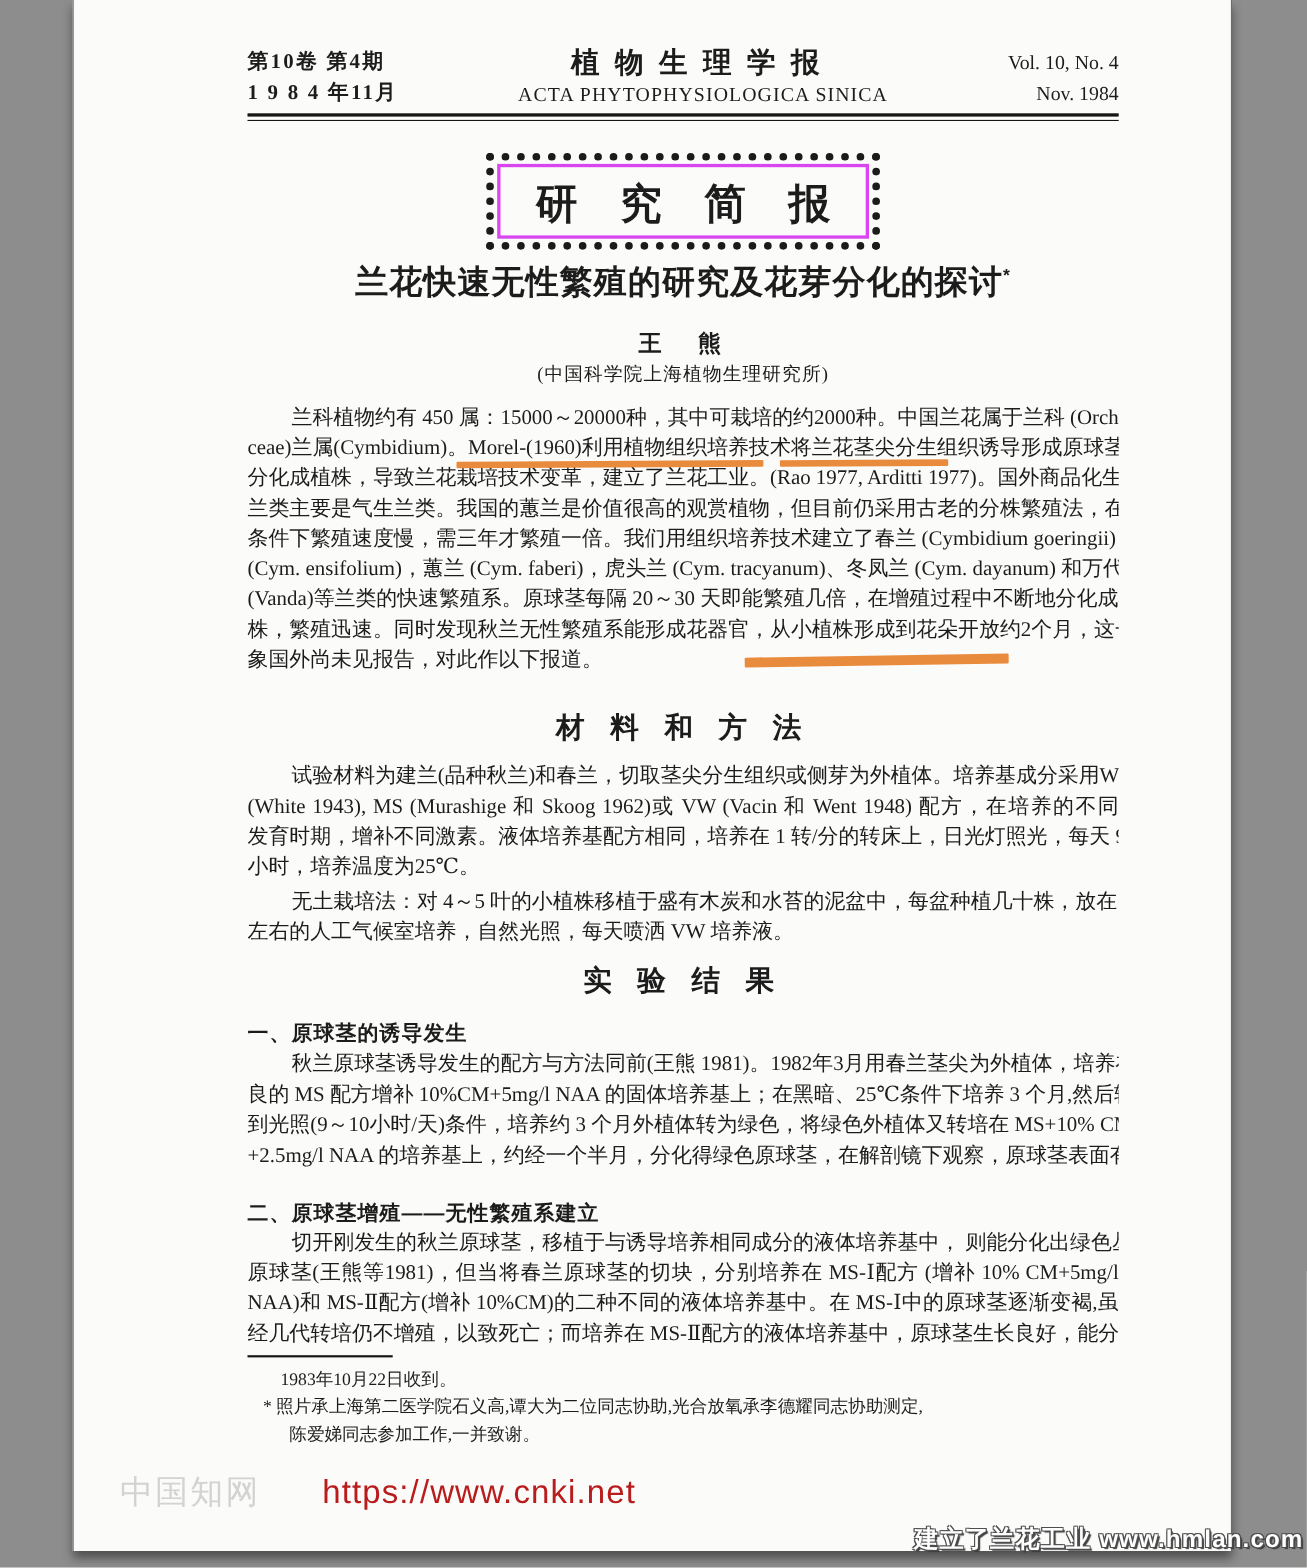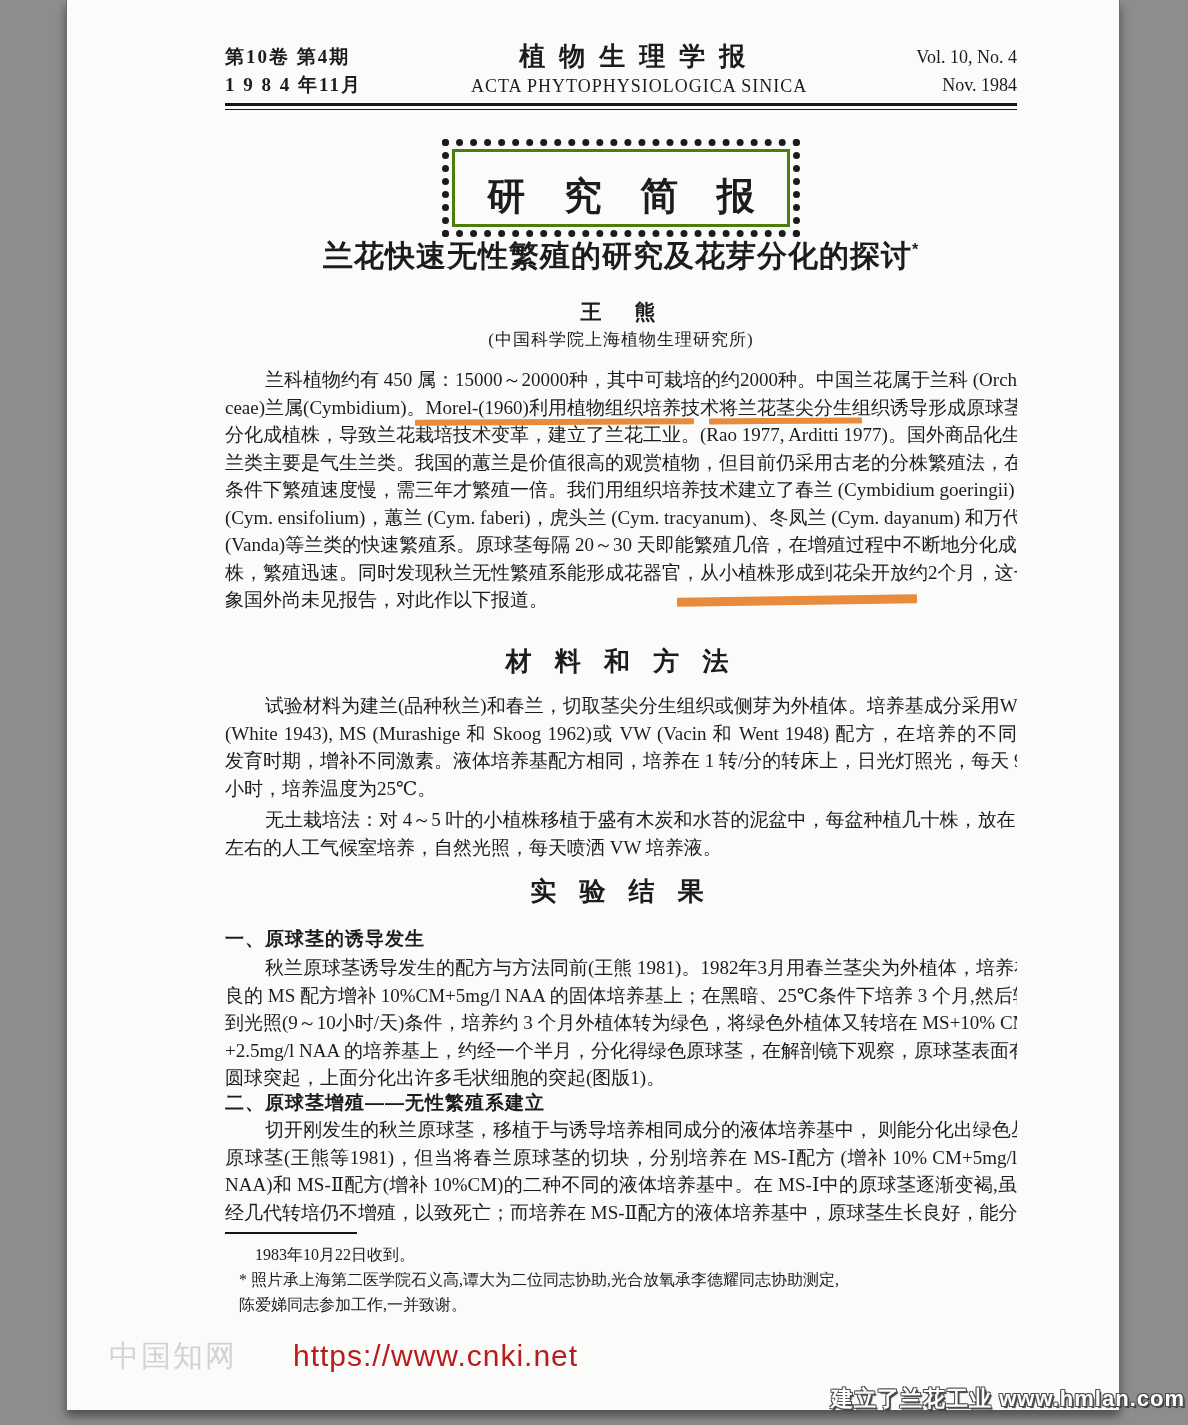--- a/index.html
+++ b/index.html
@@ -27,21 +27,21 @@
   .hdr-right{text-align:right;}
   .hdr-right div{font-size:18px;line-height:28px;}
   .header-rule{top:103px;height:3px;border-top:3px solid #161616;border-bottom:1px solid #161616;}
 
   
   .banner-wrap{top:139px;text-align:center;}
   .banner{
     display:inline-block;border:7px dotted #1b1b1b;padding:3px;background:#fbfbf9;
   }
   .banner-inner{
-    border:3px solid #4d7c0f;padding:22px 18px 6px 32px;
+    border:3px solid #d946ef;padding:12px 18px 6px 32px;
     font-size:38px;font-weight:bold;letter-spacing:14px;line-height:44px;
     font-family:"Liberation Sans","DejaVu Sans",sans-serif;
   }
 
   
   .title{top:236px;text-align:center;font-size:30px;font-weight:bold;letter-spacing:1px;
          font-family:"Liberation Sans","DejaVu Sans",sans-serif;}
   .title sup{font-size:16px;}
   .author{top:298px;text-align:center;font-size:21px;font-weight:bold;letter-spacing:6px;}
   .affil{top:328px;text-align:center;font-size:17px;letter-spacing:1px;}
@@ -63,21 +63,21 @@
   .r-sub1{top:926px;}
   .blk-r1{top:954px;}
   .r-sub2{top:1090px;}
   .blk-r2{top:1116px;}
 
   
   .fn-rule{top:1232px;left:158px;width:132px;border-top:2.5px solid #161616;}
   .fn{left:172px;width:780px;font-size:16px;line-height:25px;}
   .fn-1{top:1242px;text-indent:16px;}
   .fn-2{top:1267px;}
-  .fn-3{top:1292px;}
+  .fn-3{top:1292px;margin-left:24px;}
 
   
   .hl{position:absolute;background:#e98b3c;border-radius:1px;}
   .hl1{left:348px;top:419px;width:279px;height:6px;transform:rotate(-0.3deg);}
   .hl2{left:642px;top:418px;width:153px;height:6px;transform:rotate(-0.3deg);}
   .hl3{left:610px;top:596px;width:240px;height:9px;transform:rotate(-0.9deg);}
 
   
   .wm-cnki{top:1336px;left:42px;font-size:30px;color:#d3d3d3;
            font-family:"Liberation Sans","DejaVu Sans",sans-serif;letter-spacing:2px;}
@@ -146,21 +146,20 @@
     <div class="line e">左右的人工气候室培养，自然光照，每天喷洒 VW 培养液。</div>
   </div>
 
   <div class="abs content sub-head r-sub1">一、原球茎的诱导发生</div>
   <div class="abs content sec-head r-head">实 验 结 果</div>
   <div class="abs content blk-r1">
     <div class="line indent">秋兰原球茎诱导发生的配方与方法同前(王熊 1981)。1982年3月用春兰茎尖为外植体，培养在改</div>
     <div class="line">良的 MS 配方增补 10%CM+5mg/l NAA 的固体培养基上；在黑暗、25℃条件下培养 3 个月,然后转</div>
     <div class="line">到光照(9～10小时/天)条件，培养约 3 个月外植体转为绿色，将绿色外植体又转培在 MS+10% CM</div>
     <div class="line">+2.5mg/l NAA 的培养基上，约经一个半月，分化得绿色原球茎，在解剖镜下观察，原球茎表面有</div>
-    <div class="line e">圆球突起，上面分化出许多毛状细胞的突起(图版1)。</div>
   </div>
   <div class="abs content sub-head r-sub2">二、原球茎增殖——无性繁殖系建立</div>
   <div class="abs content blk-r2">
     <div class="line indent">切开刚发生的秋兰原球茎，移植于与诱导培养相同成分的液体培养基中， 则能分化出绿色丛生形</div>
     <div class="line">原球茎(王熊等1981)，但当将春兰原球茎的切块，分别培养在 MS-Ⅰ配方 (增补 10% CM+5mg/l</div>
     <div class="line">NAA)和 MS-Ⅱ配方(增补 10%CM)的二种不同的液体培养基中。在 MS-Ⅰ中的原球茎逐渐变褐,虽</div>
     <div class="line">经几代转培仍不增殖，以致死亡；而培养在 MS-Ⅱ配方的液体培养基中，原球茎生长良好，能分化出</div>
   </div>
 
   <div class="abs fn-rule"></div>

